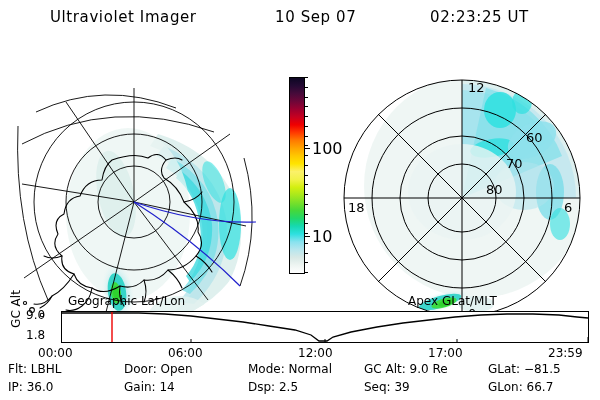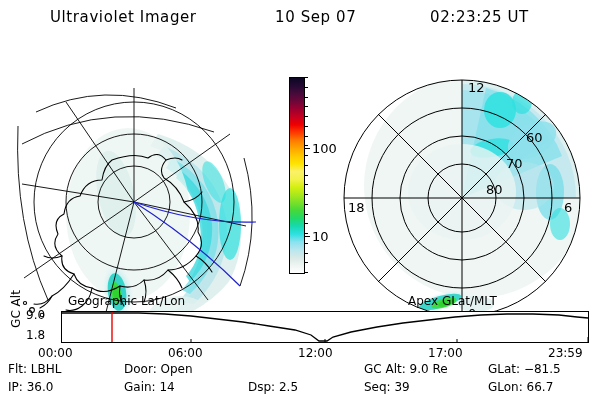--- a/index.html
+++ b/index.html
@@ -22,21 +22,21 @@
   
   #cbar-wrap{position:absolute;left:266px;top:60px;width:70px;height:230px;}
   #cbar-axis-label{position:absolute;left:-44px;top:72px;width:150px;
       font-size:12px;text-align:center;
       transform:rotate(-90deg);transform-origin:50% 50%;white-space:nowrap;}
   #cbar-axis-label sup{font-size:9px;}
   #cbar{position:absolute;left:23px;top:17px;width:14px;height:195px;
         border:1px solid #000;}
   #cbar-grad{width:100%;height:100%;}
   .cb-tick{position:absolute;left:38px;width:6px;height:1px;background:#000;}
-  .cb-lab{position:absolute;left:46px;font-size:13px;white-space:nowrap;
+  .cb-lab{position:absolute;left:46px;font-size:16px;white-space:nowrap;
           transform:translateY(-50%);}
 
   
   #alt-wrap{position:absolute;left:0;top:294px;width:600px;height:64px;}
   #alt-caption-geo{position:absolute;left:68px;top:0px;font-size:12px;white-space:nowrap;}
   #alt-caption-apex{position:absolute;left:408px;top:0px;font-size:12px;white-space:nowrap;}
   #alt-ylabel{position:absolute;left:-14px;top:8px;width:60px;font-size:12px;
       text-align:center;transform:rotate(-90deg);transform-origin:50% 50%;white-space:nowrap;}
   #alt-max{position:absolute;left:26px;top:14px;font-size:12px;}
   #alt-min{position:absolute;left:26px;top:34px;font-size:12px;}
@@ -263,20 +263,21 @@
       <span style="left:428px">17:00</span>
       <span style="left:548px">23:59</span>
     </div>
   </div>
 
   <div id="status">
     <span class="row1 c0">Flt: LBHL</span>
     <span class="row2 c0">IP: 36.0</span>
     <span class="row1 c1">Door: Open</span>
     <span class="row2 c1">Gain: 14</span>
+    <span class="row1 c2">Mode: Normal</span>
     <span class="row2 c2">Dsp:   2.5</span>
     <span class="row1 c3">GC Alt: 9.0 Re</span>
     <span class="row2 c3">Seq: 39</span>
     <span class="row1 c4">GLat: −81.5</span>
     <span class="row2 c4">GLon:  66.7</span>
   </div>
 
 </div>
 
 </body></html>

